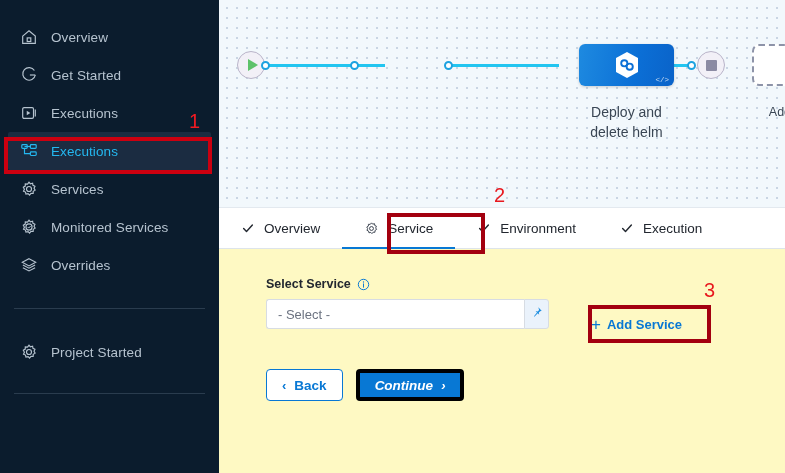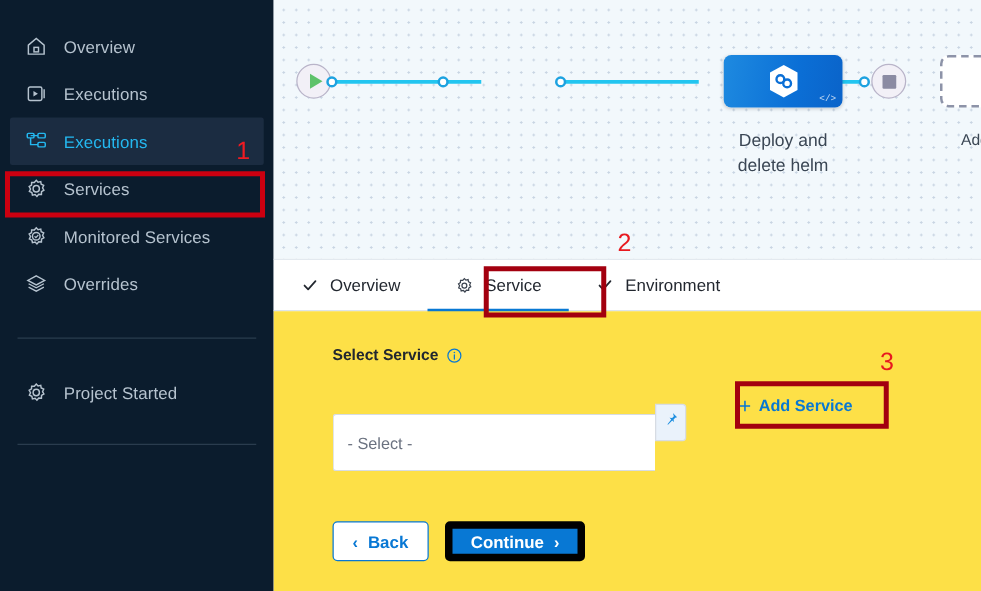--- a/index.html
+++ b/index.html
@@ -136,36 +136,35 @@
   .tab.first { padding-left: 22px; }
   .tab.active { font-weight: normal; }
   .tab.active::after {
     content: ""; position: absolute; left: 0; right: 0; bottom: -1px;
     height: 3px; background: #0878d4;
   }
   .check { width: 14px; height: 14px; flex: 0 0 14px; }
   .gear-tab { width: 15px; height: 15px; flex: 0 0 15px; }
 
   
-  .form-area { flex: 1 1 auto; background: #fde047; position: relative; padding: 28px 0 0 47px; }
+  .form-area { flex: 1 1 auto; background: #fef9c3; position: relative; padding: 28px 0 0 47px; }
   .field-label {
     display: flex; align-items: center; gap: 6px;
     font-size: 12.5px; font-weight: bold; color: #22272f; margin-bottom: 8px;
   }
   .info-ic { width: 13px; height: 13px; }
   .select-wrap { display: flex; align-items: center; }
   .select-box {
-    width: 258px; height: 46px;
+    width: 258px; height: 30px;
     background: #fff; border: 1px solid #d7dce3;
     border-right: none;
     border-radius: 3px 0 0 3px;
     display: flex; align-items: center; padding-left: 11px;
     font-size: 13px; color: #6b7280;
     cursor: pointer;
-    margin-top: 32px;
   }
   .pin-box {
     width: 25px; height: 30px;
     background: #eaf2fb; border: 1px solid #d7dce3;
     border-radius: 0 3px 3px 0;
     display: flex; align-items: center; justify-content: center;
     cursor: pointer;
   }
   .add-service {
     position: absolute; left: 370px; top: 64px;
@@ -175,21 +174,21 @@
   }
   .add-plus { font-size: 17px; line-height: 13px; font-weight: normal; }
 
   .btn-row { display: flex; gap: 13px; margin-top: 40px; }
   .btn {
     display: flex; align-items: center; gap: 8px;
     height: 32px; border-radius: 4px; font-size: 13.5px; font-weight: bold;
     cursor: pointer; padding: 0 15px;
   }
   .btn-back { background: #fff; border: 1px solid #0878d4; color: #0878d4; }
-  .btn-continue { background: #0878d4; border: 6px solid #000000; color: #fff; }
+  .btn-continue { background: #0878d4; border: 4px solid #000000; color: #fff; font-style: italic; }
   .chev { font-size: 13px; font-weight: bold; }
 
   
   .anno-box { position: absolute; border: 4px solid #a3000f; pointer-events: none; z-index: 40; }
   .anno-box.bright { border-color: #cc0010; }
   .anno-num {
     position: absolute; color: #f11b22; font-size: 20px;
     font-family: "Liberation Sans", sans-serif; z-index: 41; pointer-events: none;
   }
   .anno-num.dark { color: #e8191f; }
@@ -204,20 +203,29 @@
     <div class="nav-item">
       <span class="ic">
         <svg width="18" height="18" viewBox="0 0 20 20" fill="none" stroke="#b6c3cf" stroke-width="1.3">
           <path d="M3 9 L10 3 L17 9 V17 H3 Z"></path>
             <rect x="8" y="11" width="4" height="4"></rect>
         </svg>
       </span>
       <span class="nav-label">Overview</span>
     </div>
 
+    <div class="nav-item">
+      <span class="ic">
+        <svg width="18" height="18" viewBox="0 0 20 20" fill="none" stroke="#b6c3cf" stroke-width="1.3">
+          <path d="M16 5 A7 7 0 1 0 17 10"></path>
+            <path d="M11 10 H17"></path>
+        </svg>
+      </span>
+      <span class="nav-label">Get Started</span>
+    </div>
 
     <div class="nav-item">
       <span class="ic">
         <svg width="18" height="18" viewBox="0 0 20 20" fill="none" stroke="#b6c3cf" stroke-width="1.3">
           <rect x="3" y="4" width="12" height="12" rx="1.5"></rect>
           <path d="M7.5 7.5 L11.5 10 L7.5 12.5 Z" fill="#b6c3cf" stroke="none"></path>
           <path d="M17 6 V14"></path>
         </svg>
       </span>
       <span class="nav-label">Executions</span>
@@ -355,20 +363,28 @@
 
       <div class="tab">
         <span class="check">
           <svg width="14" height="14" viewBox="0 0 16 16" fill="none" stroke="#22272f" stroke-width="1.6" stroke-linecap="round" stroke-linejoin="round">
             <path d="M3 8.5 L6.3 12 L13 4.5"></path>
           </svg>
         </span>
         <span>Environment</span>
       </div>
 
+      <div class="tab">
+        <span class="check">
+          <svg width="14" height="14" viewBox="0 0 16 16" fill="none" stroke="#22272f" stroke-width="1.6" stroke-linecap="round" stroke-linejoin="round">
+            <path d="M3 8.5 L6.3 12 L13 4.5"></path>
+          </svg>
+        </span>
+        <span>Execution</span>
+      </div>
     </div>
 
     <div class="form-area">
 
       <div class="field-label">
         <span>Select Service</span>
         <span class="info-ic">
           <svg width="13" height="13" viewBox="0 0 16 16" fill="none" stroke="#0878d4" stroke-width="1.2">
             <circle cx="8" cy="8" r="6.4"></circle>
             <path d="M8 7.2 V11.4" stroke-linecap="round"></path>

